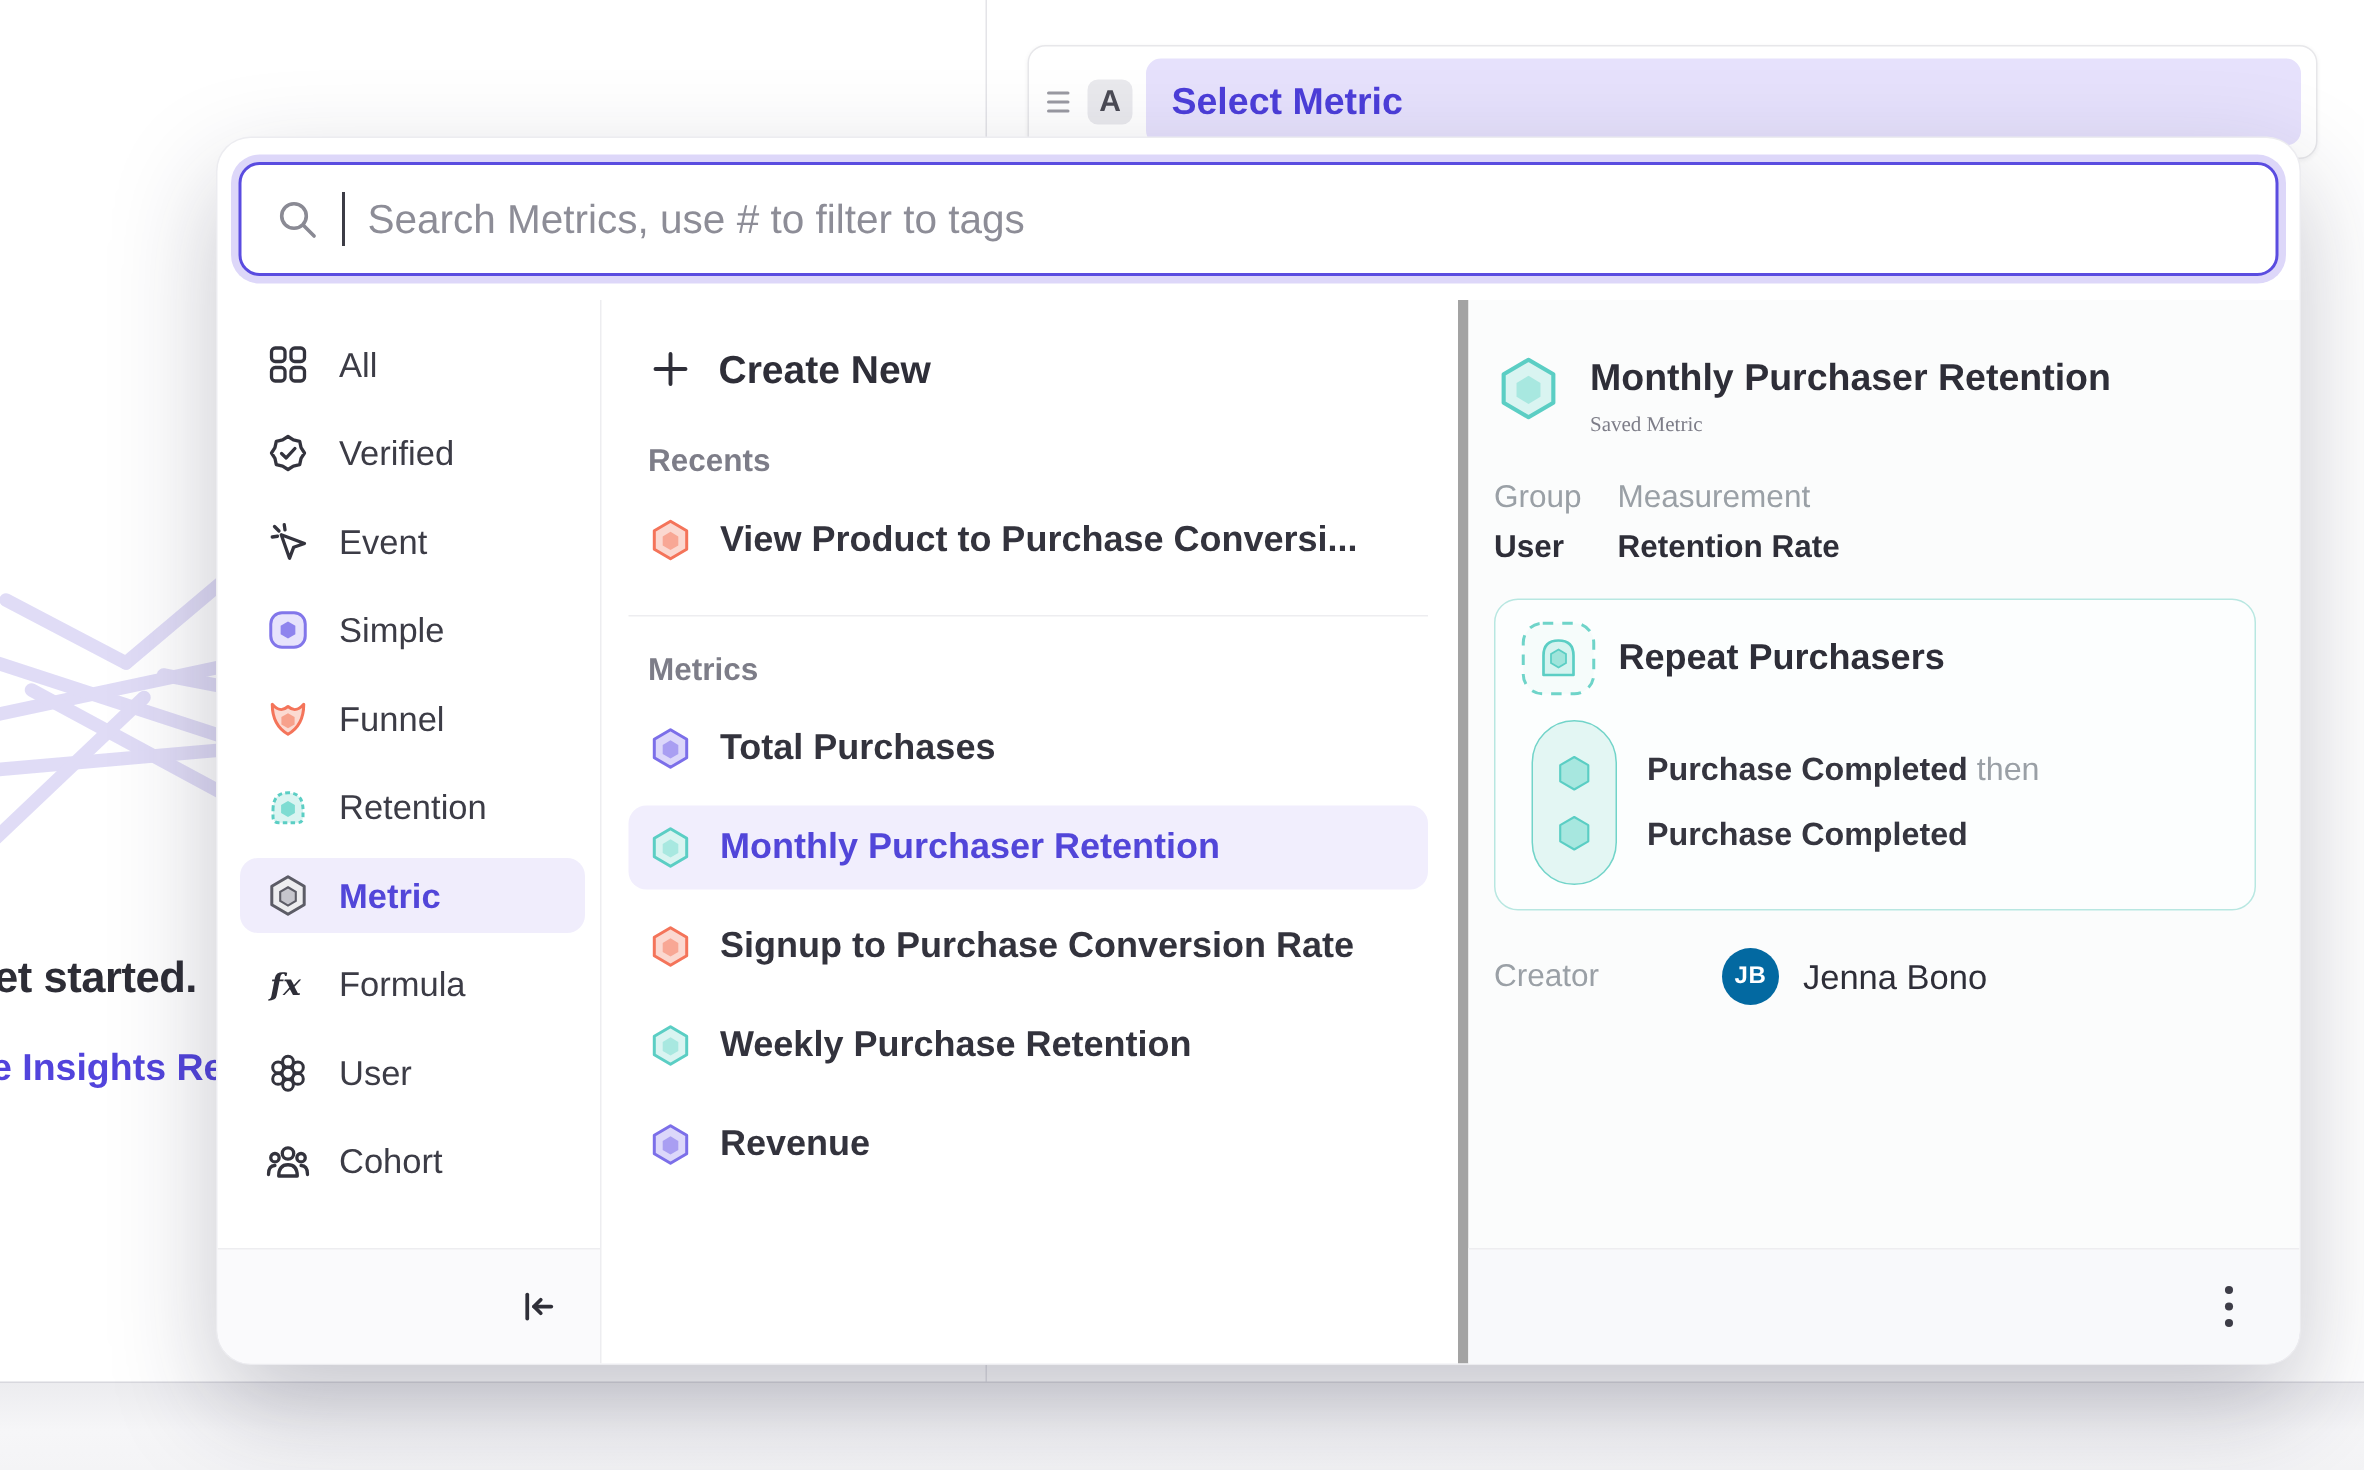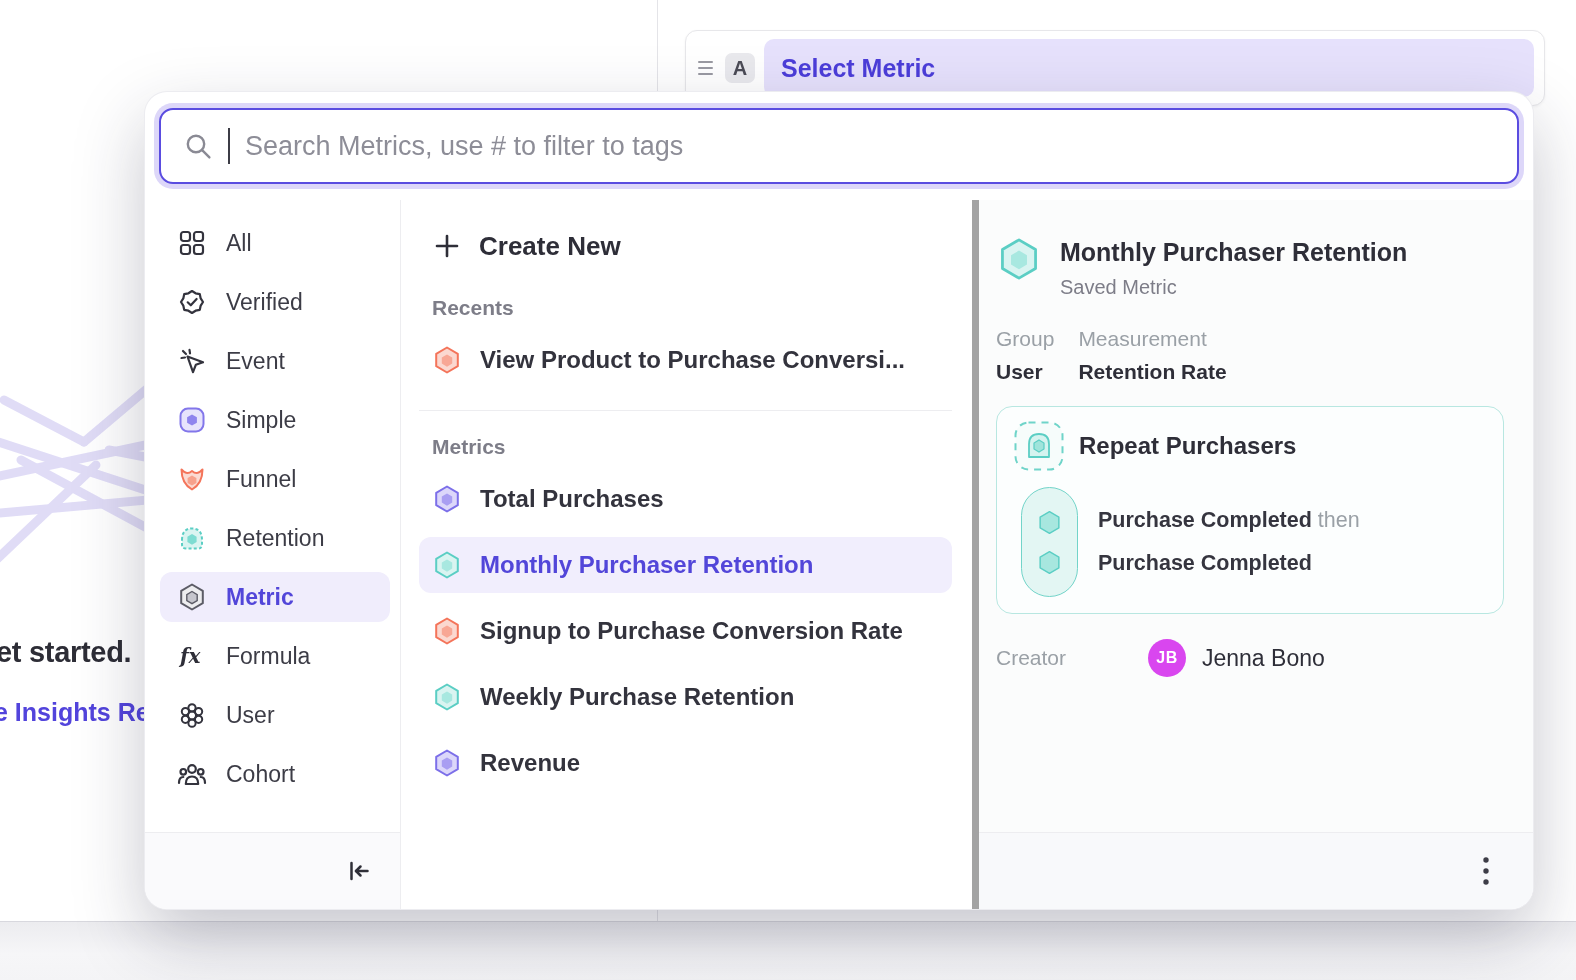--- a/index.html
+++ b/index.html
@@ -65,37 +65,37 @@
     gap:18px; padding-left:13px; cursor:pointer; }
   .m-row .m-label { font-size:24px; font-weight:600; color:#33333d; white-space:nowrap; }
   .m-row.selected { background:#f1eefd; }
   .m-row.selected .m-label { color:#5246d9; }
   .list-divider { height:1px; background:#ededf0; margin:22px 0 6px 0; }
 
   
   .details { flex:1; background:#fbfcfc; position:relative; padding:36px 24px 0 17px; }
   .d-header { display:flex; gap:18px; }
   .d-title { font-size:25px; font-weight:700; color:#2e2e38; margin-top:2px; }
-  .d-sub { font-size:20px; color:#7d7d88; margin-top:9px; }
+  .d-sub { font-size:14px; color:#7d7d88; margin-top:9px;font-family:Liberation Serif, serif; }
   .d-meta { display:flex; gap:24px; margin-top:28px; }
   .d-meta .meta-label { font-size:21px; color:#9aa0a6; font-weight:500; }
   .d-meta .meta-value { font-size:21px; font-weight:600; color:#2e2e38; margin-top:9px; }
   .def-card { margin-top:22px; border:1.5px solid #b8e7e1; background:#fcfefe; border-radius:16px;
     padding:13px 16px 16px 16px; width:508px; }
   .def-head { display:flex; align-items:center; gap:14px; }
   .def-name { font-size:24px; font-weight:700; color:#2e2e38; }
   .def-body { display:flex; margin-top:15px; margin-left:8px; }
   .capsule { width:57px; height:110px; border:1.5px solid #72d4c9; background:#e3f6f3; border-radius:29px;
     display:flex; flex-direction:column; align-items:center; justify-content:center; gap:13px; }
   .steps { margin-left:20px; display:flex; flex-direction:column; justify-content:center; gap:18px; }
   .step-line { font-size:21.5px; font-weight:600; color:#35353f; }
   .step-line .then { color:#9aa0a6; font-weight:500; }
   .creator-row { display:flex; align-items:center; margin-top:25px; }
   .creator-label { font-size:21px; color:#9aa0a6; font-weight:500; width:152px; }
-  .avatar { width:38px; height:38px; border-radius:50%; background:#d946ef; color:#fff;
+  .avatar { width:38px; height:38px; border-radius:50%; background:#0369a1; color:#fff;
     font-size:16px; font-weight:700; display:flex; align-items:center; justify-content:center; letter-spacing:.5px; }
   .creator-name { font-size:23px; color:#2e2e38; margin-left:16px; font-weight:500; }
   .d-footer { position:absolute; left:0; right:0; bottom:0; height:77px; background:#f8f9fb;
     border-top:1px solid #ededf0; display:flex; align-items:center; justify-content:flex-end; padding-right:40px; }
   .kebab { cursor:pointer; display:flex; }
 </style>
 </head>
 <body>
 
 <div>

